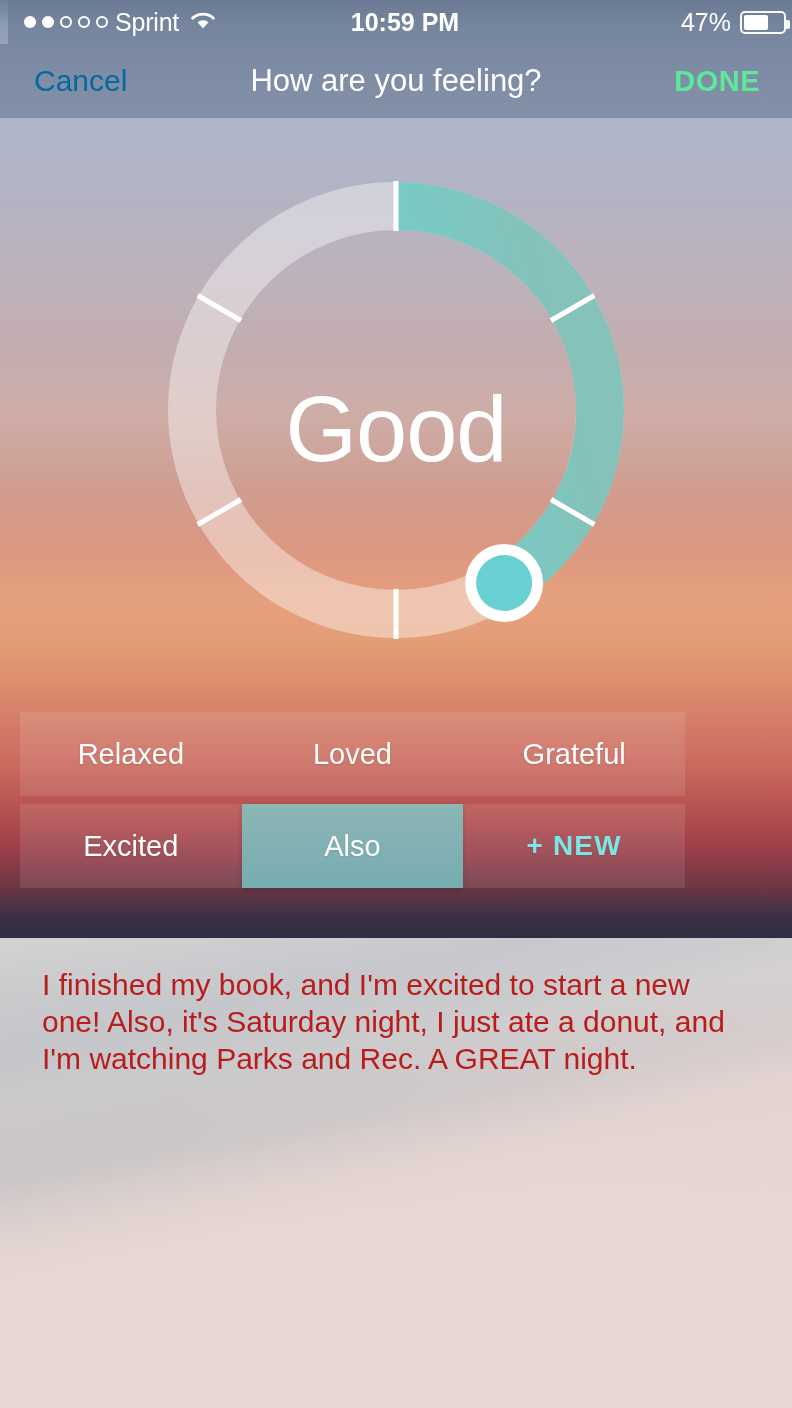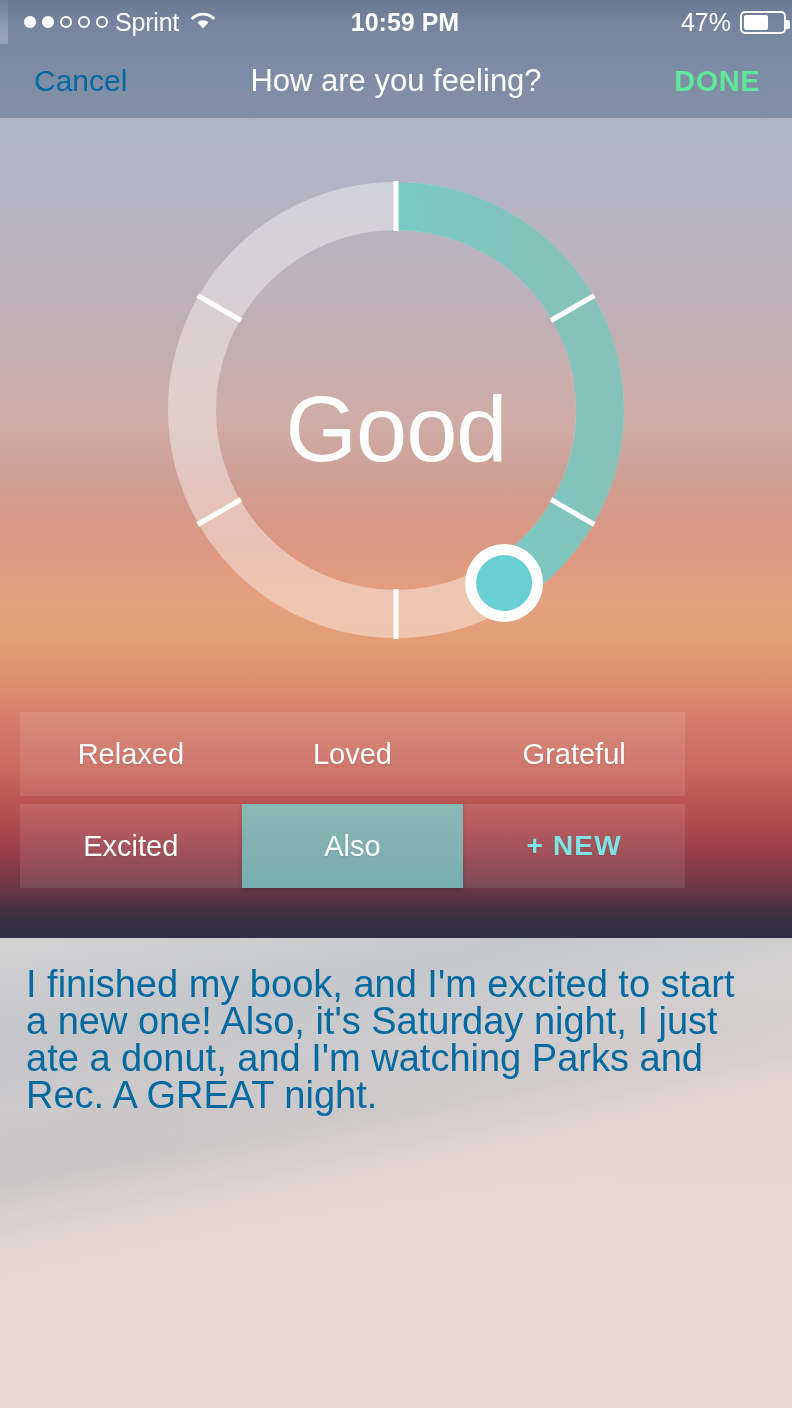--- a/index.html
+++ b/index.html
@@ -131,22 +131,22 @@
     font-size:29px;color:#fff;
     background:rgba(255,255,255,0.10);
     border:0;font-family:inherit;cursor:pointer;
     text-shadow:0 1px 2px rgba(0,0,0,0.12);
   }
   .tag.selected{background:rgba(120,220,220,0.72);box-shadow:0 2px 5px rgba(0,0,0,0.18);}
   .tag.newtag{font-weight:bold;letter-spacing:1.2px;font-size:28px;}
 
   
   .journal{
-    position:absolute;left:26px;top:966px;width:712px;
-    font-size:38px;line-height:37px;color:#0369a1;
+    position:absolute;left:42px;top:966px;width:712px;
+    font-size:30px;line-height:37px;color:#b91c1c;
   }
 </style>
 </head>
 <body>
 
 <div id="screen">
 
   <div class="photo"></div>
   <div class="photo-bands"></div>
 

